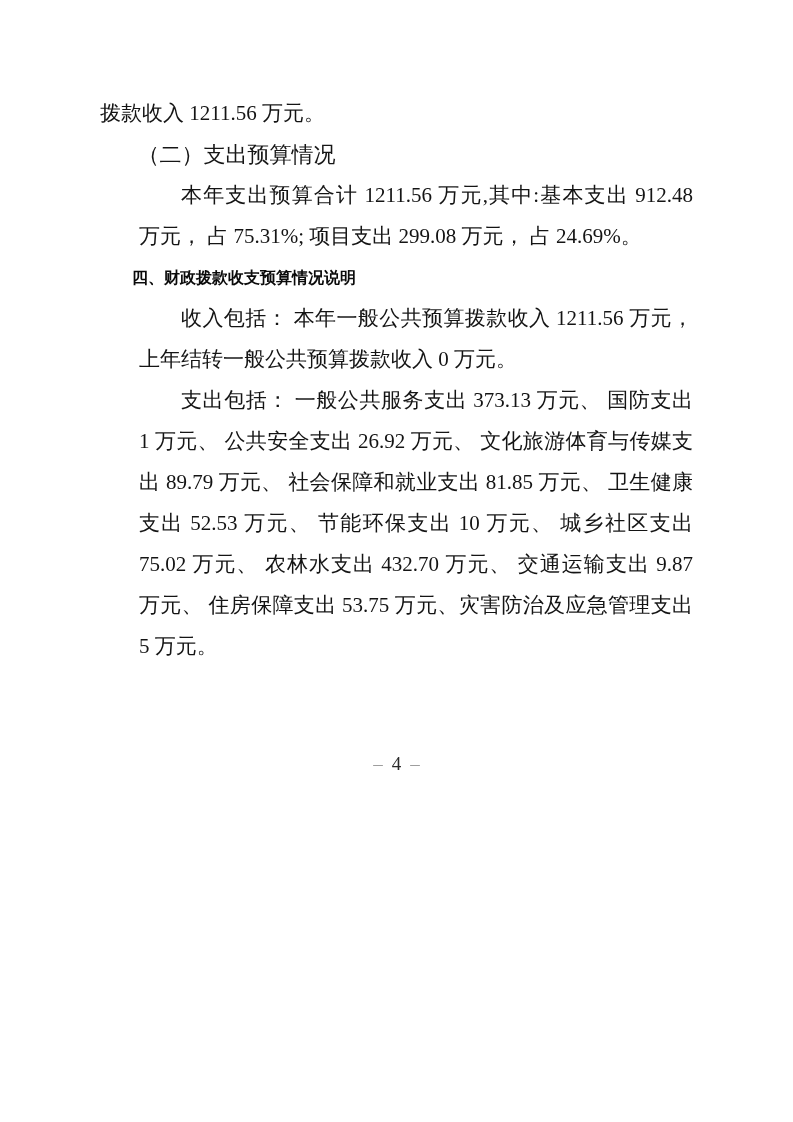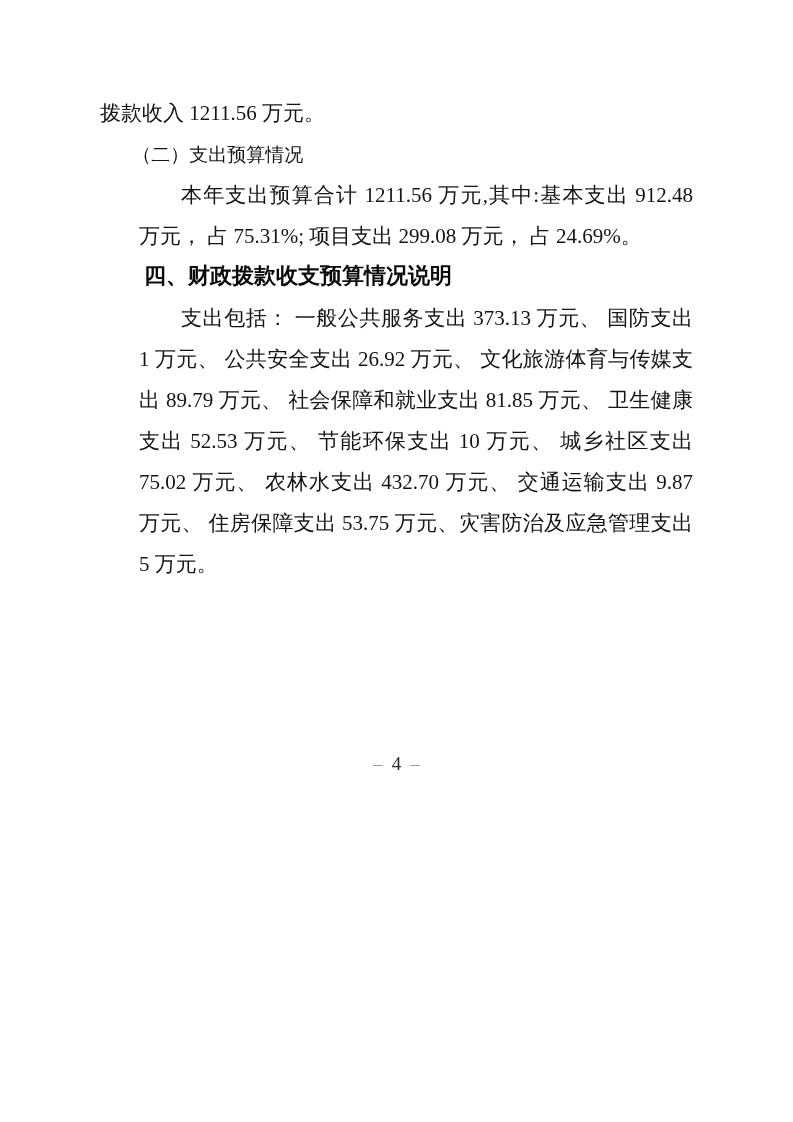--- a/index.html
+++ b/index.html
@@ -28,31 +28,31 @@
     line-height: 41px;
     text-align: justify;
     color: #141414;
   }
   .para.indent {
     text-indent: 2em;
     margin-left: 39px;
   }
   .heading-1 {
     margin: 0;
-    font-family: Liberation Mono, monospace;
-    font-size: 22px;
+    font-family: Liberation Serif, serif;
+    font-size: 16px;
     line-height: 41px;
     font-weight: 700;
     text-indent: 2em;
     color: #0a0a0a;
   }
   .heading-2 {
     margin: 0;
     font-family: "Liberation Sans", "DejaVu Sans", sans-serif;
-    font-size: 19px;
+    font-size: 22px;
     line-height: 41px;
     font-weight: 500;
     text-indent: 1.7em;
     color: #161616;
   }
   .footer {
     position: absolute;
     left: 0;
     right: 0;
     bottom: 80px;
@@ -73,20 +73,21 @@
 <body>
 
 <div class="page">
 
   <div class="doc-body">
 
   <p class="para">拨款收入 1211.56 万元。</p>
       <p class="heading-2">（二）支出预算情况</p>
       <p class="para indent">本年支出预算合计 1211.56 万元,其中:基本支出 912.48 万元， 占 75.31%; 项目支出 299.08 万元， 占 24.69%。</p>
       <p class="heading-1">四、财政拨款收支预算情况说明</p>
+      <p class="para indent">收入包括： 本年一般公共预算拨款收入 1211.56 万元， 上年结转一般公共预算拨款收入 0 万元。</p>
       <p class="para indent">支出包括： 一般公共服务支出 373.13 万元、 国防支出 1 万元、 公共安全支出 26.92 万元、 文化旅游体育与传媒支出 89.79 万元、 社会保障和就业支出 81.85 万元、 卫生健康支出 52.53 万元、 节能环保支出 10 万元、 城乡社区支出 75.02 万元、 农林水支出 432.70 万元、 交通运输支出 9.87 万元、 住房保障支出 53.75 万元、灾害防治及应急管理支出 5 万元。</p>
     </div>
 
   <div class="footer">
     <span class="dash">–</span><span class="num">4</span><span class="dash">–</span>
   </div>
 
 </div>
 
 </body></html>

